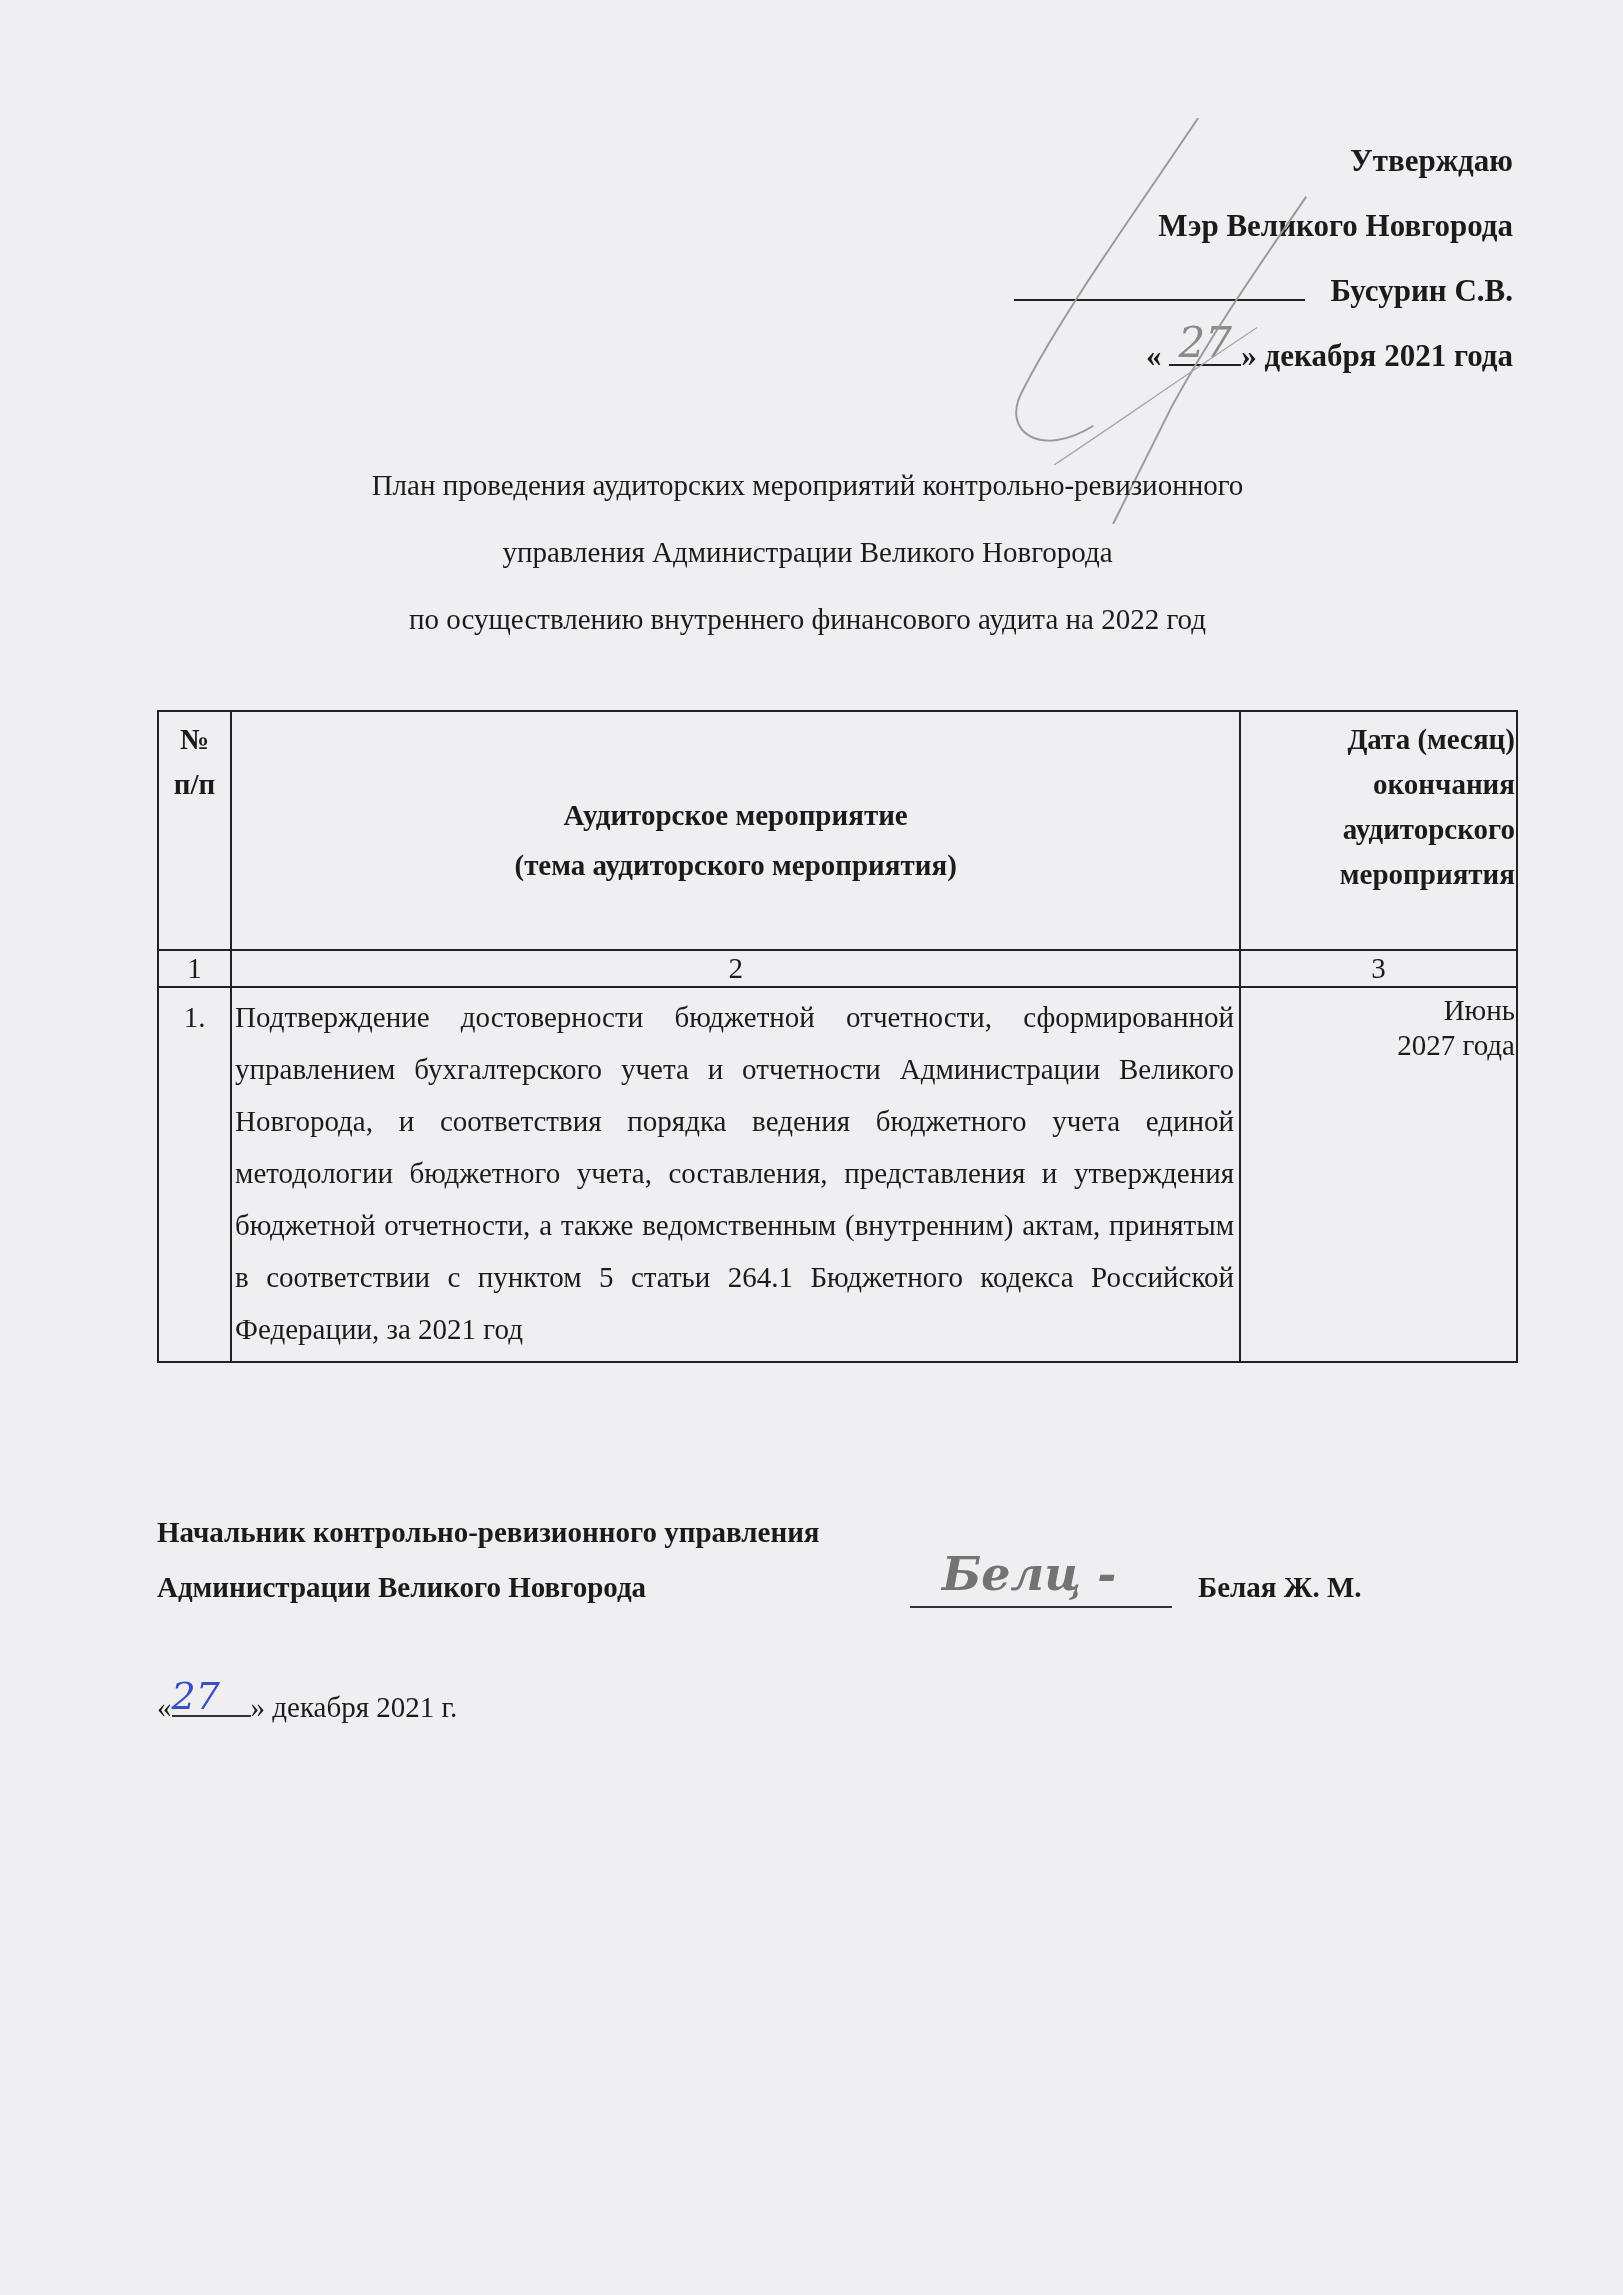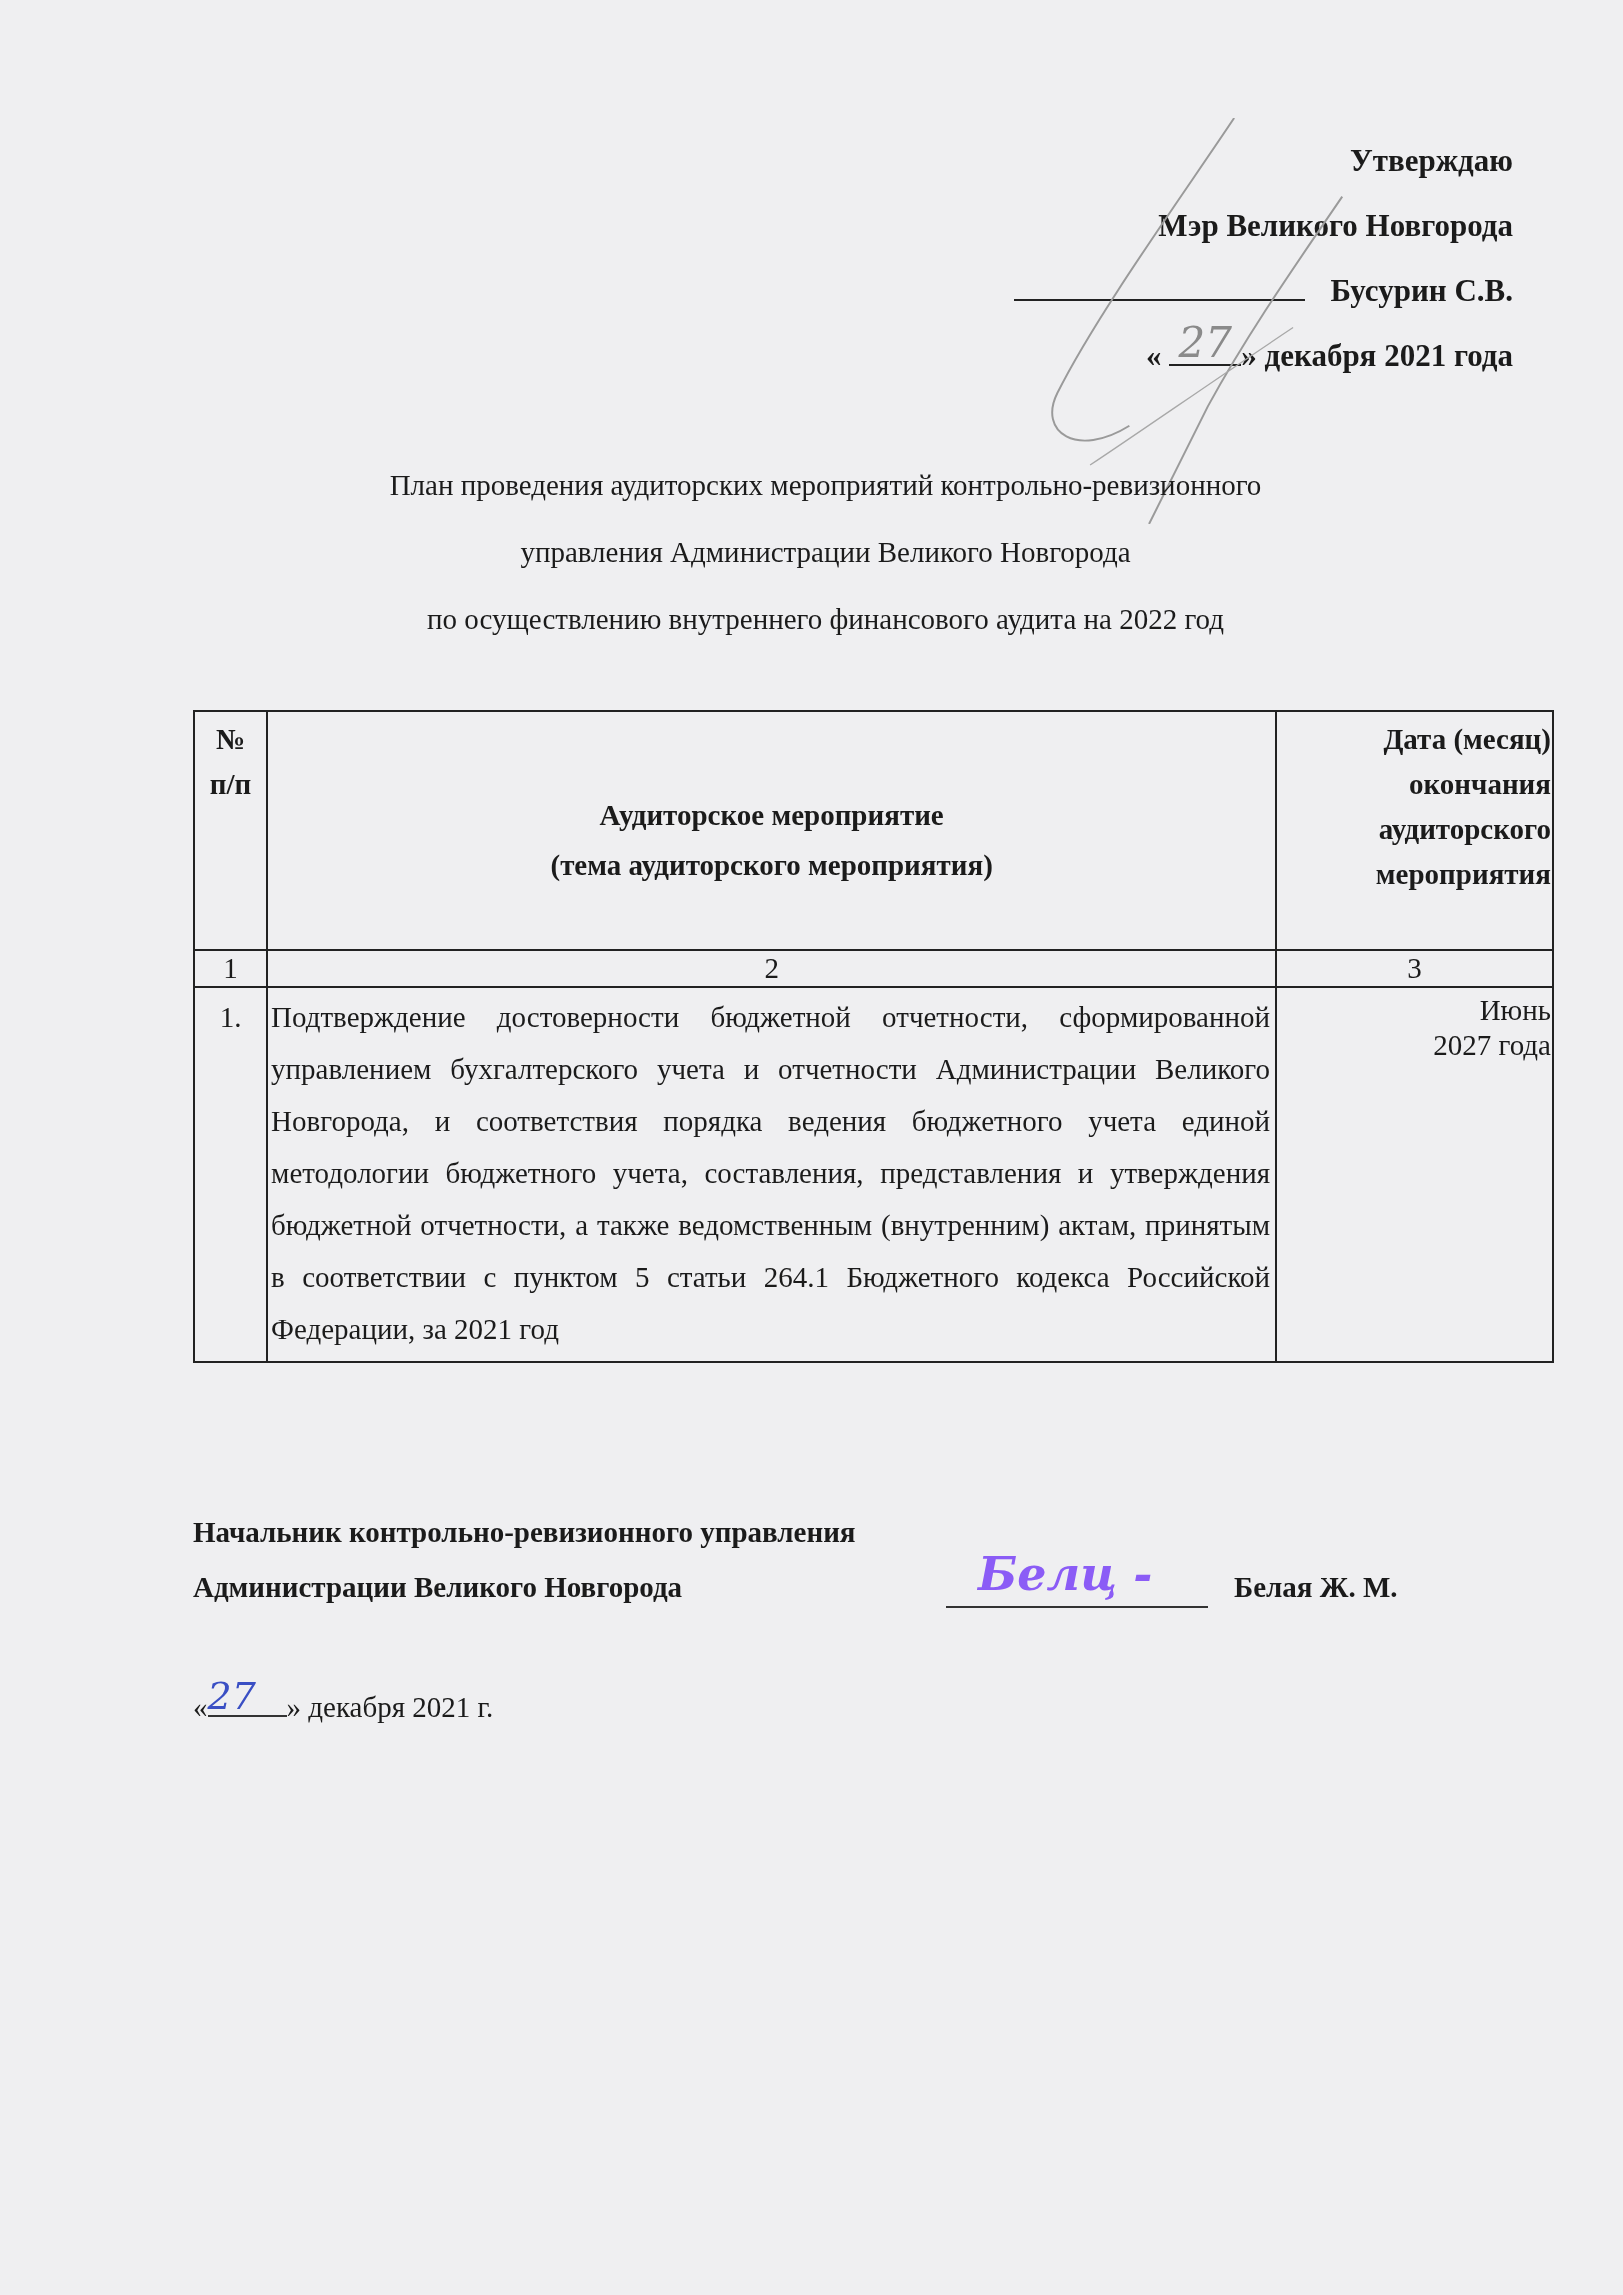--- a/index.html
+++ b/index.html
@@ -4,21 +4,21 @@
 <style>
   html, body { margin: 0; padding: 0; }
   body {
     width: 1623px; height: 2295px;
     background: #efeff1;
     font-family: "Liberation Serif", "DejaVu Serif", serif;
     color: #1b1b1b;
     position: relative;
     overflow: hidden;
   }
-  .page { position: absolute; inset: 0; margin-left: 36px; }
+  .page { position: absolute; inset: 0; }
   .approve {
     position: absolute; right: 110px; top: 128px;
     text-align: right; font-weight: bold; font-size: 31px; line-height: 65px;
   }
   .approve .line { white-space: nowrap; }
   .sig-blank {
     display: inline-block; width: 291px; border-bottom: 2.6px solid #222;
     margin-right: 26px; vertical-align: baseline; height: 13px;
   }
   .day-blank {
@@ -54,21 +54,21 @@
   .footer {
     position: absolute; left: 157px; top: 1505px; font-size: 29px; line-height: 55px; width: 1309px;
   }
   .footer .row { position: relative; white-space: nowrap; font-weight: bold; }
   .footer .signer-name { position: absolute; left: 1041px; top: 0; }
   .footer .sign-line {
     position: absolute; left: 753px; top: 46px; width: 262px; border-bottom: 2px solid #333;
   }
   .footer .sign-scrawl {
     position: absolute; left: 785px; top: -13px; font-size: 46px;
-    font-family: "DejaVu Serif", serif; font-style: italic; color: #8b5cf6;
+    font-family: "DejaVu Serif", serif; font-style: italic; color: #737373;
   }
   .footer .date { margin-top: 65px; position: relative; }
   .footer .day2 {
     display: inline-block; width: 79px; border-bottom: 2px solid #333; position: relative; height: 29px;
     vertical-align: baseline;
   }
   .footer .day2 .handwrite { font-size: 38px; line-height: 38px; }
   .stroke { position: absolute; pointer-events: none; }
 </style>
 </head>

